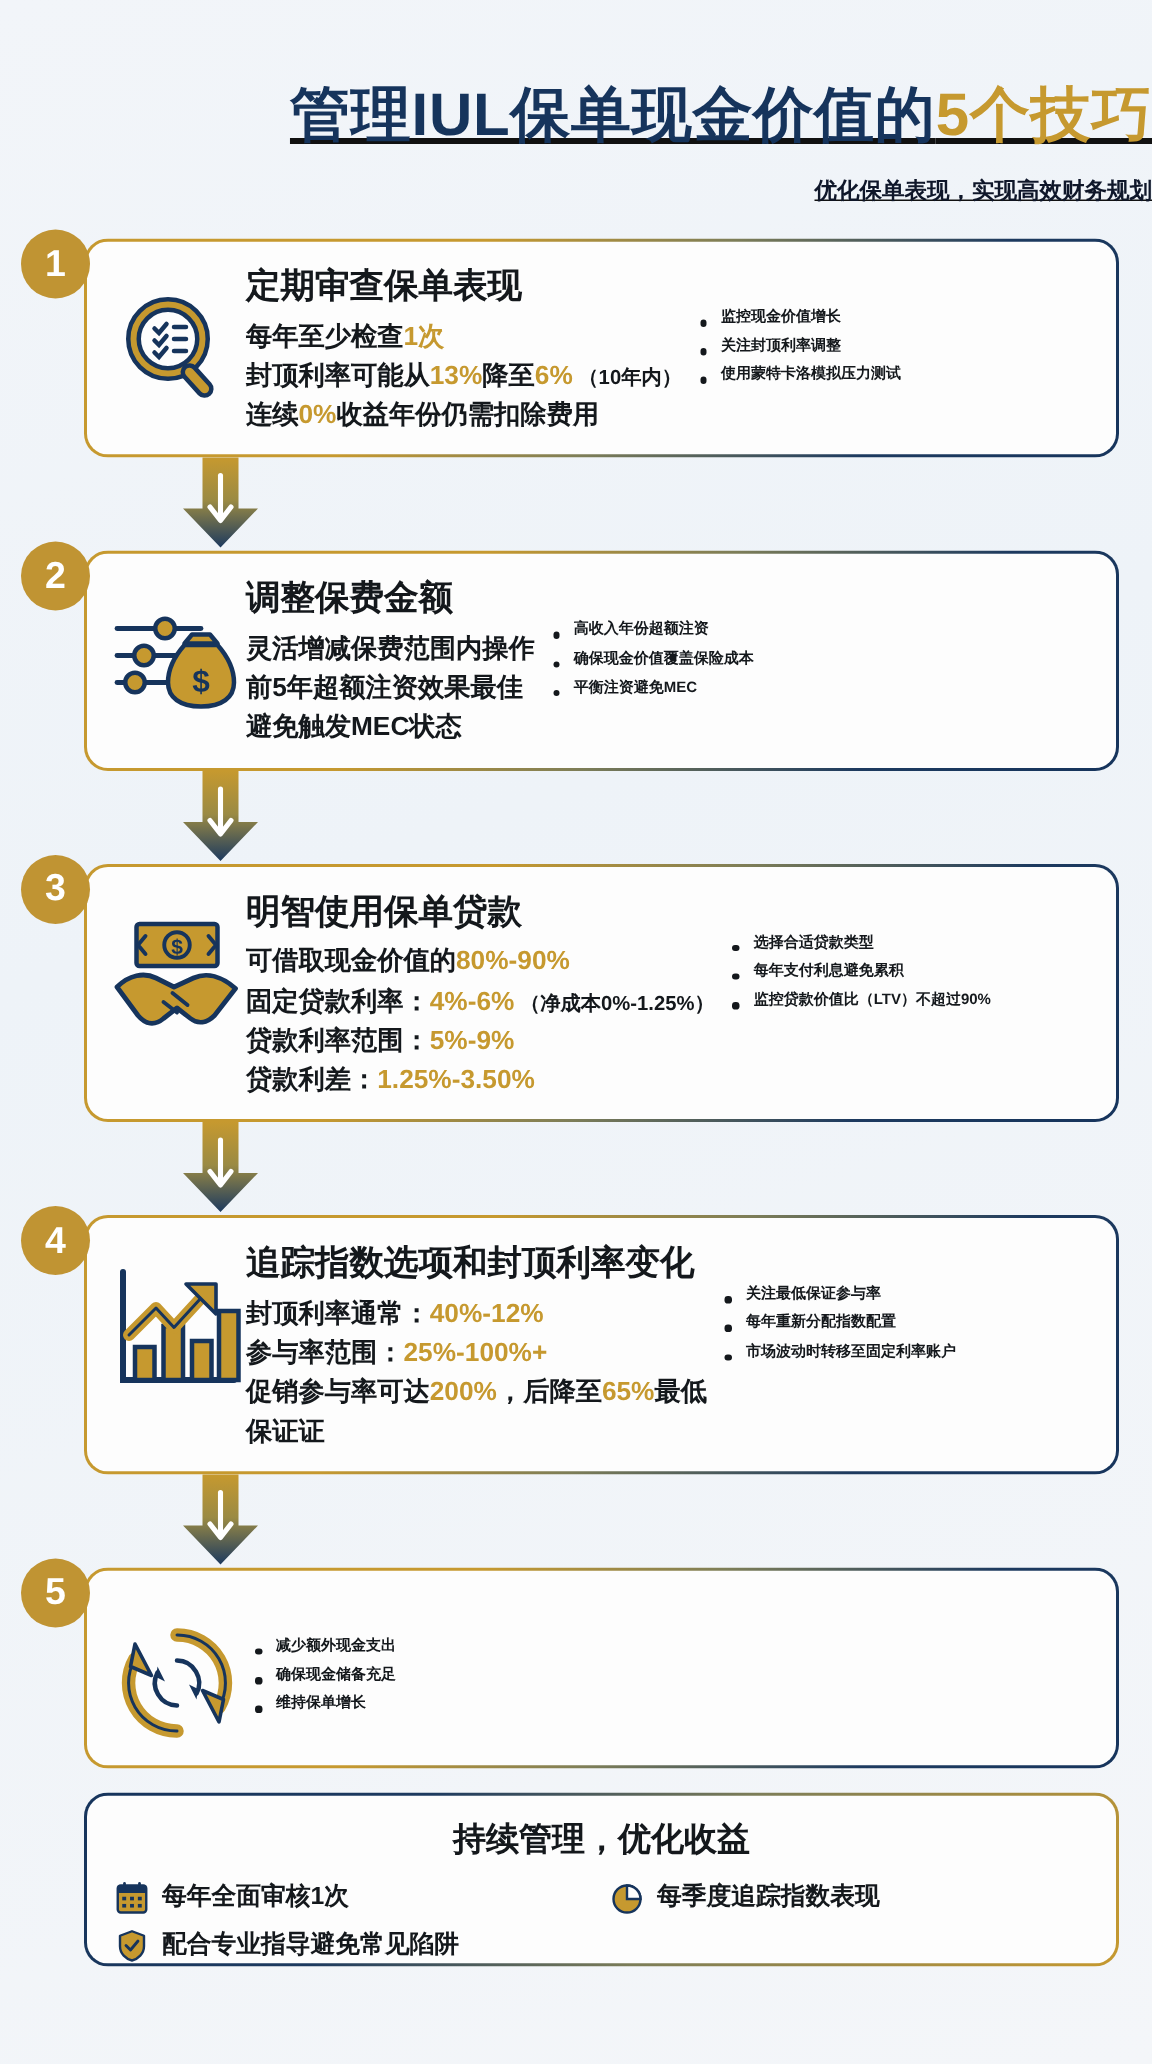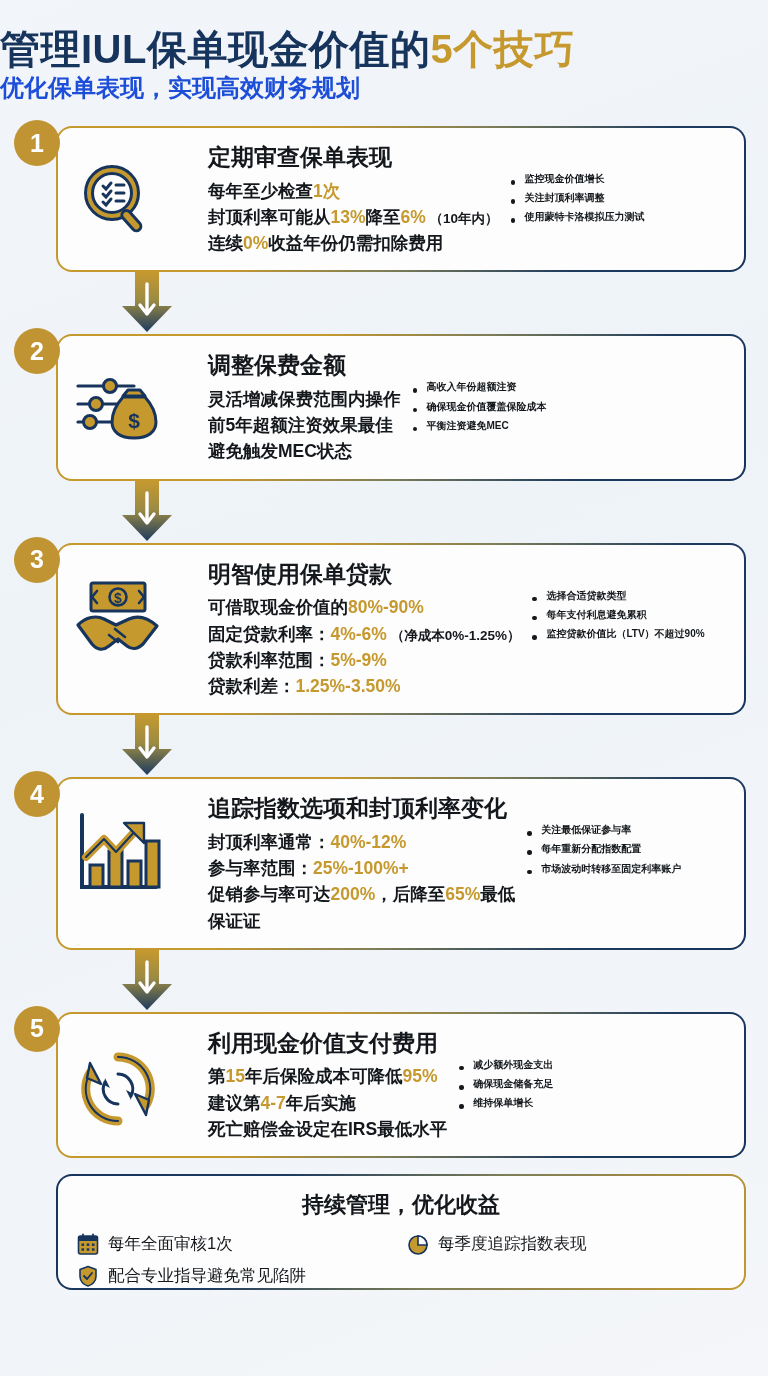--- a/index.html
+++ b/index.html
@@ -5,28 +5,28 @@
   html,body{margin:0;padding:0;}
   body{
     width:768px;height:1376px;
     background:linear-gradient(160deg,#f2f5f9 0%,#eef3f8 40%,#f4f6f9 100%);
     font-family:"Liberation Sans","DejaVu Sans",sans-serif;
     color:#111;overflow:hidden;position:relative;
   }
   .page{position:relative;width:768px;height:1376px;}
 
   
-  .header{padding-top:26px;text-align:left;}
+  .header{padding-top:54px;text-align:right;text-decoration:underline;}
   .title{
     font-size:40px;font-weight:bold;letter-spacing:.5px;
     color:#16345c;line-height:1.15;white-space:nowrap;
   }
   .title .accent{color:#c6992f;}
   .subtitle{
-    margin-top:0;font-size:24px;font-weight:bold;color:#1d4ed8;
+    margin-top:18px;font-size:15px;font-weight:bold;color:#0f172a;
   }
 
   
   .steps{position:relative;margin-top:22px;}
   .step{position:relative;margin:0 0 0 0;}
   .step-wrap{position:relative;padding-left:56px;padding-right:22px;}
 
   .card{
     position:relative;
     background:#fefefe;
@@ -44,21 +44,21 @@
 
   .badge{
     position:absolute;left:14px;top:-6px;width:46px;height:46px;border-radius:50%;
     background:#c09433;color:#fff;font-size:25px;font-weight:bold;
     display:flex;align-items:center;justify-content:center;z-index:5;
     line-height:1;
   }
 
   .icon-col{width:92px;min-width:92px;display:flex;align-items:center;justify-content:center;
     padding-top:20px;}
-  .body-col{flex:1;display:flex;gap:6px;margin-left:44px;}
+  .body-col{flex:1;display:flex;gap:6px;}
   .left-text{flex:0 0 auto;padding-top:2px;}
   .right-list{flex:1;padding-top:30px;padding-left:6px;}
 
   .step-title{font-size:23px;font-weight:bold;color:#14181c;margin-bottom:6px;line-height:1.2;}
   .fact{font-size:17.5px;font-weight:bold;color:#14181c;line-height:1.5;white-space:nowrap;}
   .fact .g{color:#c6992f;}
   .fact .small{font-size:13.5px;font-weight:bold;color:#14181c;}
   .bullets{list-style:none;margin:0;padding:0;}
   .bullets li{
     font-size:10px;font-weight:bold;color:#14181c;line-height:1.42;
@@ -81,21 +81,21 @@
     margin:16px 22px 0 56px;
     background:#fdfdfd;border-radius:16px;
     border:2.5px solid transparent;
     background-image:linear-gradient(#fdfdfd,#fdfdfd),
       linear-gradient(125deg,#16345c 0%,#1d3a5f 30%,#7c7d58 58%,#c6992f 100%);
     background-origin:border-box;background-clip:padding-box,border-box;
     padding:14px 18px 0 18px;
   }
   .footer-title{text-align:center;font-size:22px;font-weight:bold;color:#14181c;margin-bottom:12px;}
   .footer-grid{display:grid;grid-template-columns:1fr 1fr;row-gap:8px;column-gap:10px;}
-  .fitem{display:flex;align-items:center;gap:8px;font-size:16.5px;font-weight:normal;color:#14181c;white-space:nowrap;}
+  .fitem{display:flex;align-items:flex-start;gap:8px;font-size:16.5px;font-weight:bold;color:#14181c;white-space:nowrap;}
   .fitem .ficon{width:24px;min-width:24px;height:24px;display:flex;align-items:center;justify-content:center;}
 
   svg{overflow:visible;}
 </style>
 </head>
 <body>
 
 <div class="page">
 
   <div class="header">
@@ -329,26 +329,20 @@
       <path d="M41 73 a32 32 0 0 1 -28 -48" fill="none" stroke="#c6992f" stroke-width="9" stroke-linecap="round"></path>
       <path d="M41 73 a32 32 0 0 1 -28 -48" fill="none" stroke="#16345c" stroke-width="2" stroke-linecap="round"></path>
       <path d="M24 36 l-14 -6 l3 -15 z" fill="#c6992f" stroke="#16345c" stroke-width="2.4" stroke-linejoin="round"></path>
       <path d="M41 26 a15 15 0 0 1 13 22" fill="none" stroke="#16345c" stroke-width="3" stroke-linecap="round"></path>
       <path d="M41 56 a15 15 0 0 1 -13 -22" fill="none" stroke="#16345c" stroke-width="3" stroke-linecap="round"></path>
       <path d="M49 42 l6 3 l-1 7 z" fill="#16345c"></path>
       <path d="M33 40 l-6 -3 l1 -7 z" fill="#16345c"></path>
     </svg>
             </div>
         <div class="body-col">
-          <div class="left-text">
-            <div class="step-title">利用现金价值支付费用</div>
-            <div class="fact"><span class="">第</span><span class="g">15</span><span class="">年后保险成本可降低</span><span class="g">95%</span></div>
-                <div class="fact"><span class="">建议第</span><span class="g">4-7</span><span class="">年后实施</span></div>
-                <div class="fact"><span class="">死亡赔偿金设定在IRS最低水平</span></div>
-          </div>
           <div class="right-list">
             <ul class="bullets">
                   <li class="">减少额外现金支出</li>
                   <li class="">确保现金储备充足</li>
                   <li class="">维持保单增长</li>
                 </ul>
           </div>
         </div>
       </div>
     </div>

